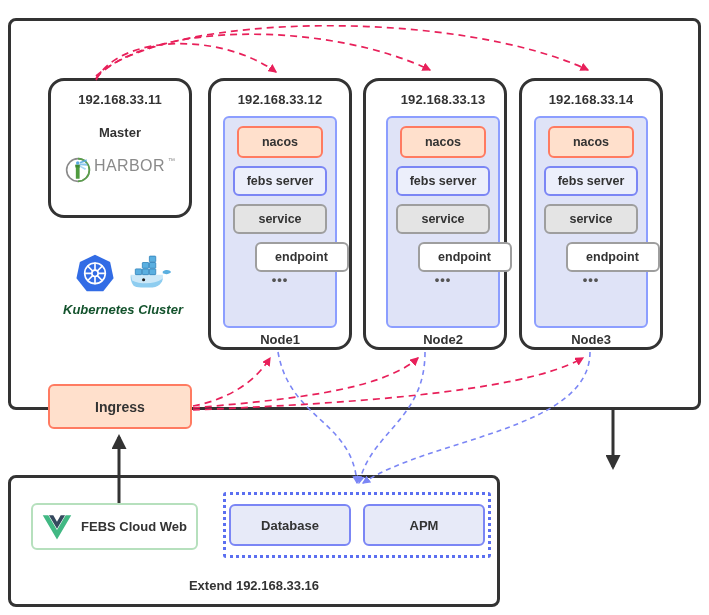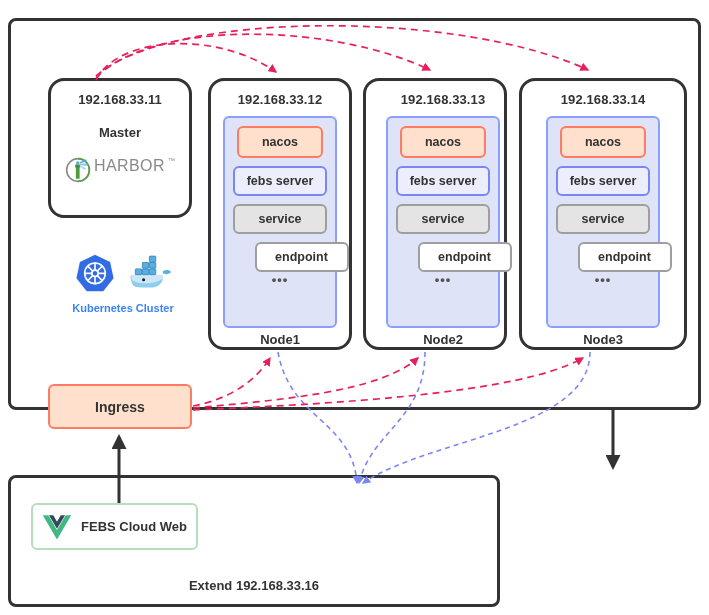--- a/index.html
+++ b/index.html
@@ -37,21 +37,21 @@
   .harbor-text{
     font-size:16px;font-weight:500;color:#8a8a8a;letter-spacing:.4px;
     font-family:"Liberation Sans",sans-serif;
   }
   .harbor-tm{font-size:7px;color:#8a8a8a;vertical-align:super;}
 
   
   .k8s-group{left:48px;top:252px;width:150px;text-align:center;}
   .k8s-icons{display:flex;justify-content:center;align-items:center;gap:10px;}
   .k8s-caption{
-    font-size:11px;font-weight:bold;color:#3b82f6;margin-top:6px;
+    font-size:13px;font-weight:bold;color:#14532d;margin-top:6px;font-style:italic;
   }
 
   
   .inner-panel{
     border:2px solid #8c9eff;border-radius:6px;background:#dfe3f7;
     display:flex;flex-direction:column;align-items:center;
     padding:8px 0 2px 0;
   }
   .chip{
     box-sizing:border-box;border-radius:6px;
@@ -223,21 +223,21 @@
     <div class="inner-panel" style="width:110px;height:202px;margin-top:9px;">
       <div class="chip chip-nacos" style="width:86px;height:32px;">nacos</div>
       <div class="chip chip-febs" style="width:94px;height:30px;">febs server</div>
       <div class="chip chip-service" style="width:94px;height:30px;">service</div>
       <div class="chip chip-endpoint" style="width:94px;height:30px;margin-bottom:4px;">endpoint</div>
       <div class="dots">•••</div>
     </div>
     <div class="node-label">Node2</div>
   </div>
 
-  <div class="abs node-card" style="left:519px;top:78px;width:168px;height:272px;">
+  <div class="abs node-card" style="left:519px;top:78px;width:144px;height:272px;">
     <div class="node-ip">192.168.33.14</div>
     <div class="inner-panel" style="width:110px;height:202px;margin-top:9px;">
       <div class="chip chip-nacos" style="width:86px;height:32px;">nacos</div>
       <div class="chip chip-febs" style="width:94px;height:30px;">febs server</div>
       <div class="chip chip-service" style="width:94px;height:30px;">service</div>
       <div class="chip chip-endpoint" style="width:94px;height:30px;margin-bottom:4px;">endpoint</div>
       <div class="dots">•••</div>
     </div>
     <div class="node-label">Node3</div>
   </div>
@@ -264,17 +264,21 @@
   <div class="abs extend-box"></div>
 
   <div class="abs febs-web">
     <svg width="30" height="26" viewBox="0 0 48 42">
       <path d="M1 2 L10 2 L24 26 L38 2 L47 2 L24 41 Z" fill="#41b883"></path>
       <path d="M11 2 L18 2 L24 12.5 L30 2 L37 2 L24 24 Z" fill="#34495e"></path>
     </svg>
     <span class="febs-web-text">FEBS Cloud Web</span>
   </div>
 
+  <div class="abs dotted-group">
+    <div class="db-chip">Database</div>
+    <div class="db-chip">APM</div>
+  </div>
 
   <div class="abs extend-caption">Extend 192.168.33.16</div>
 
 
 </div>
 
 </body></html>

